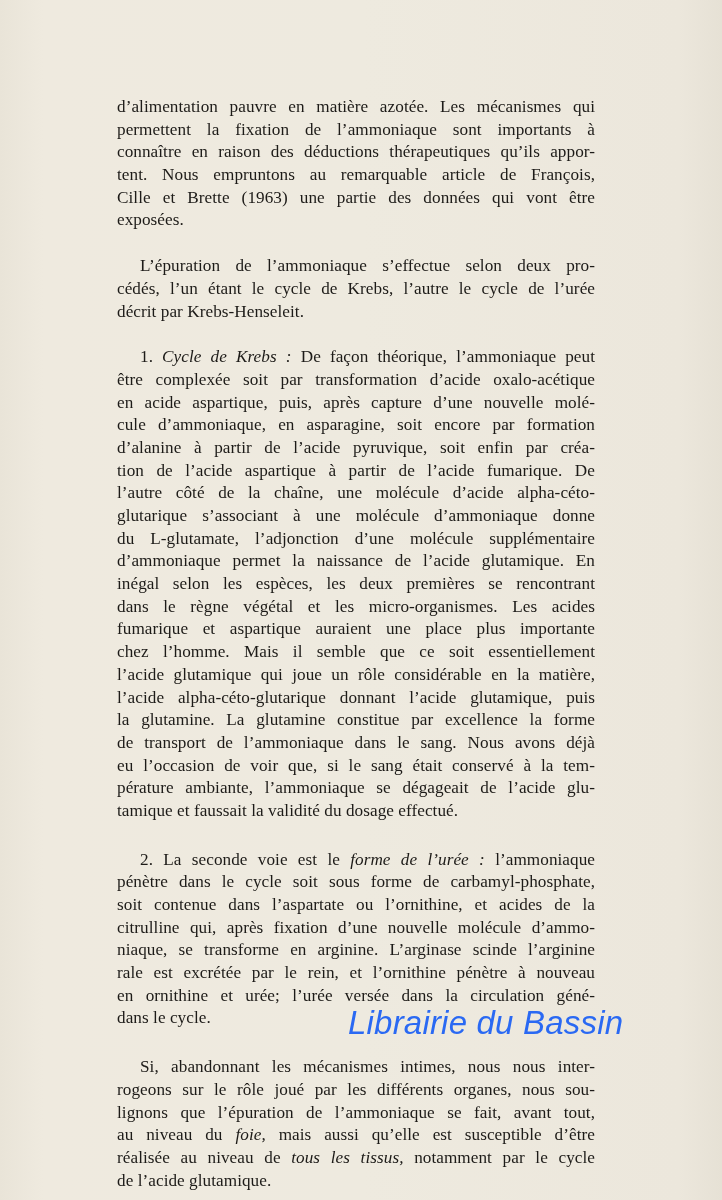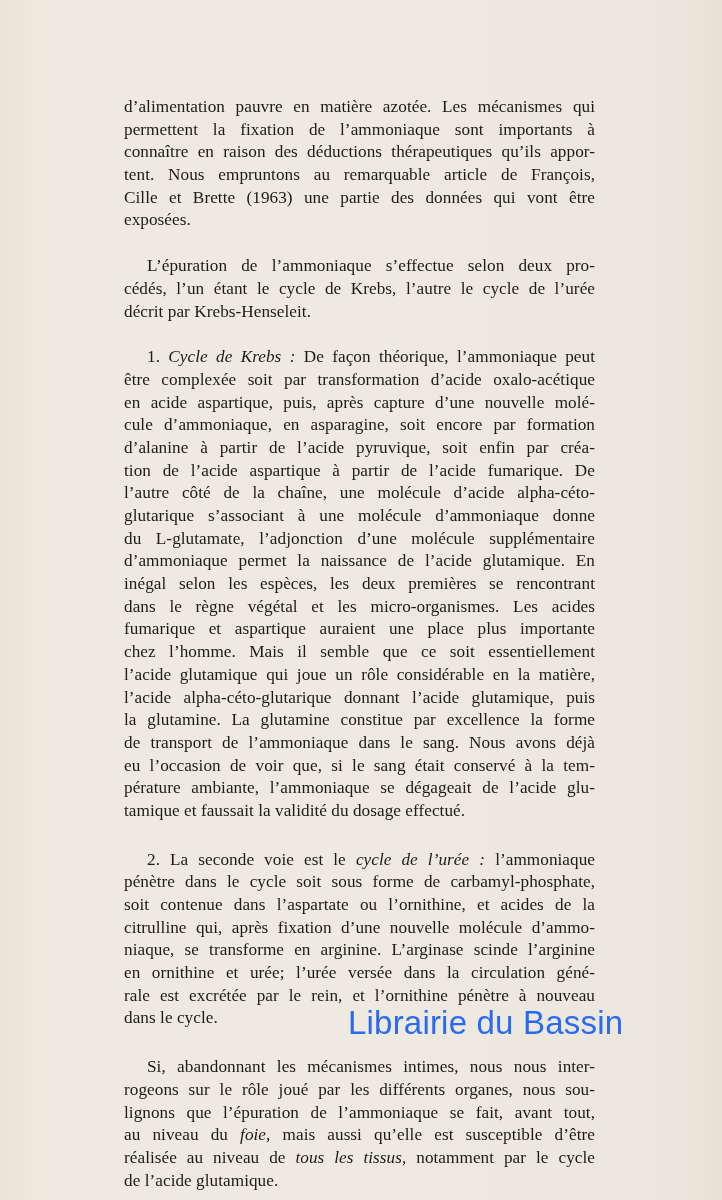--- a/index.html
+++ b/index.html
@@ -15,32 +15,31 @@
   }
   .para { margin: 0; }
   .line {
     display: block;
     height: 22.7px; line-height: 22.7px;
     font-size: 17.2px;
     text-align: justify;
     text-align-last: justify;
     white-space: nowrap;
     letter-spacing: 0.05px;
-    margin-left: 7px;
   }
   .line.last { text-align-last: left; }
   .line.indent { padding-left: 23px; }
   .gap { height: 23px; }
   .gap2 { height: 26px; }
   em { }
   .watermark {
     position: absolute; left: 348px; top: 1004px;
     font-family: "Liberation Sans", "DejaVu Sans", sans-serif;
     font-size: 33px; color: #1a5ff5; opacity: 0.92;
-    letter-spacing: 0.2px; white-space: nowrap;
+    letter-spacing: 0.2px; white-space: nowrap; font-style: italic;
   }
 </style>
 </head>
 <body>
 
 <div class="page">
 
   <div class="para">
     <span class="line">d’alimentation pauvre en matière azotée. Les mécanismes qui</span>
     <span class="line">permettent la fixation de l’ammoniaque sont importants à</span>
@@ -80,27 +79,27 @@
     <span class="line">la glutamine. La glutamine constitue par excellence la forme</span>
     <span class="line">de transport de l’ammoniaque dans le sang. Nous avons déjà</span>
     <span class="line">eu l’occasion de voir que, si le sang était conservé à la tem-</span>
     <span class="line">pérature ambiante, l’ammoniaque se dégageait de l’acide glu-</span>
     <span class="line last">tamique et faussait la validité du dosage effectué.</span>
   </div>
 
   <div class="gap2"></div>
 
   <div class="para">
-    <span class="line indent"><span>2. La seconde voie est le</span> <em>cycle de l’urée :</em> <span>l’ammoniaque</span></span>
+    <span class="line indent"><span>2. La seconde voie est le</span> <em>forme de l’urée :</em> <span>l’ammoniaque</span></span>
     <span class="line">pénètre dans le cycle soit sous forme de carbamyl-phosphate,</span>
     <span class="line">soit contenue dans l’aspartate ou l’ornithine, et acides de la</span>
     <span class="line">citrulline qui, après fixation d’une nouvelle molécule d’ammo-</span>
     <span class="line">niaque, se transforme en arginine. L’arginase scinde l’arginine</span>
+    <span class="line">rale est excrétée par le rein, et l’ornithine pénètre à nouveau</span>
     <span class="line">en ornithine et urée; l’urée versée dans la circulation géné-</span>
-    <span class="line">rale est excrétée par le rein, et l’ornithine pénètre à nouveau</span>
     <span class="line last">dans le cycle.</span>
   </div>
 
   <div class="gap2"></div>
 
   <div class="para">
     <span class="line indent">Si, abandonnant les mécanismes intimes, nous nous inter-</span>
     <span class="line">rogeons sur le rôle joué par les différents organes, nous sou-</span>
     <span class="line">lignons que l’épuration de l’ammoniaque se fait, avant tout,</span>
     <span class="line"><span>au niveau du</span> <em>foie,</em> <span>mais aussi qu’elle est susceptible d’être</span></span>

